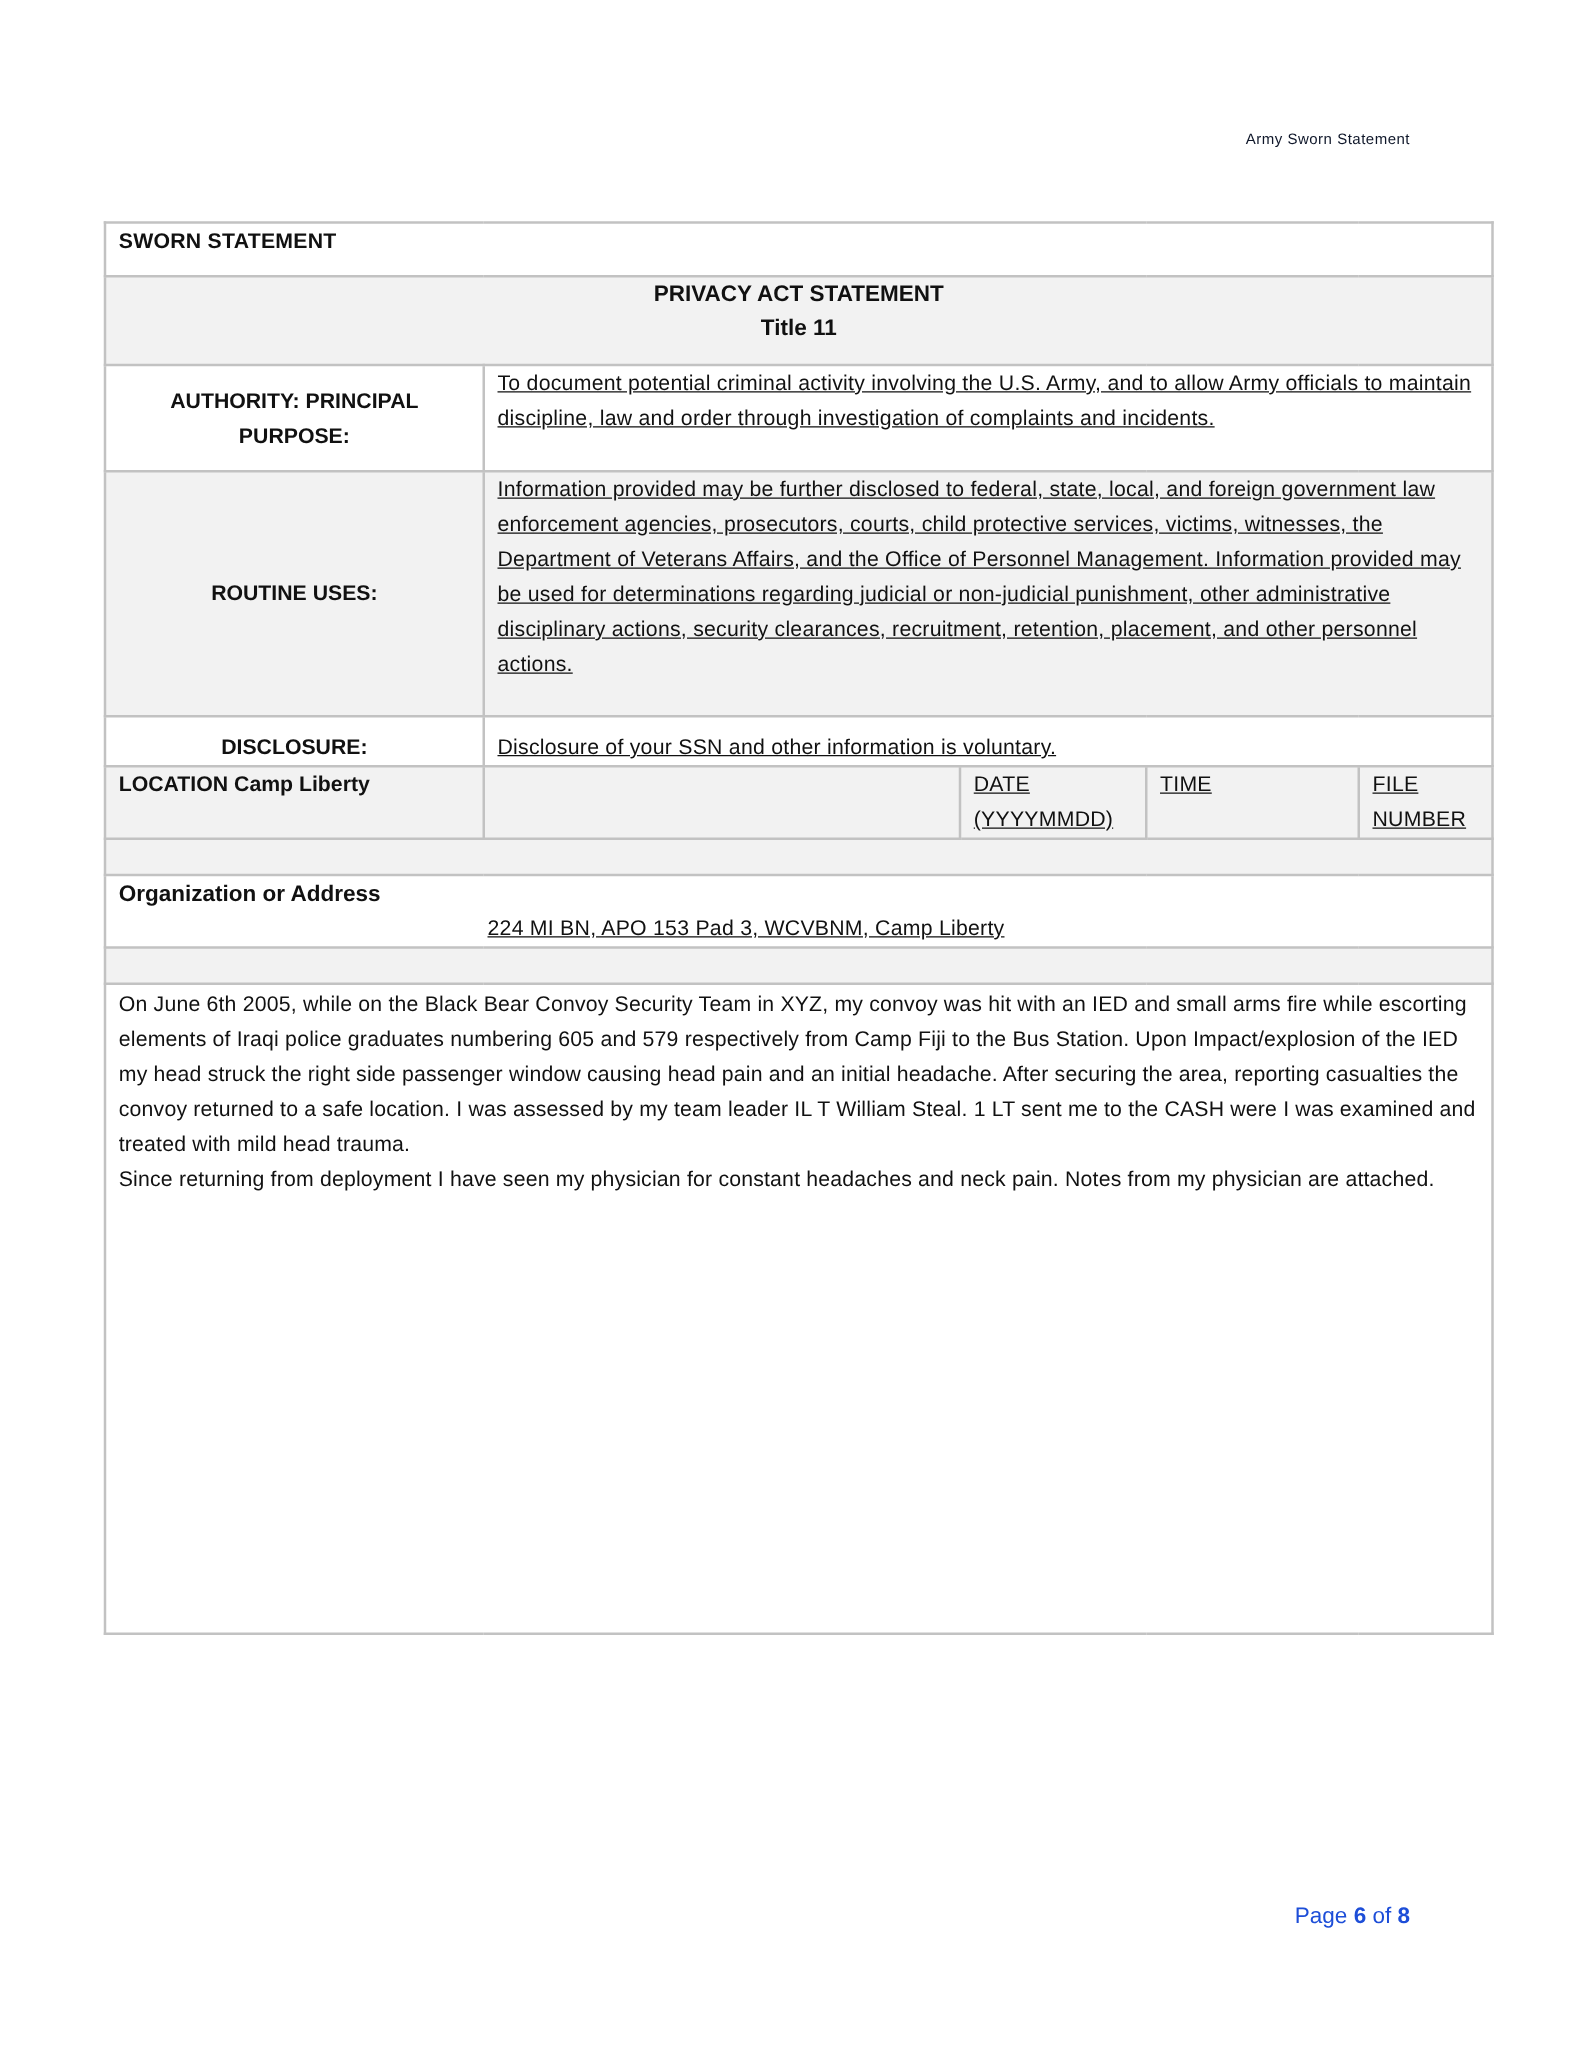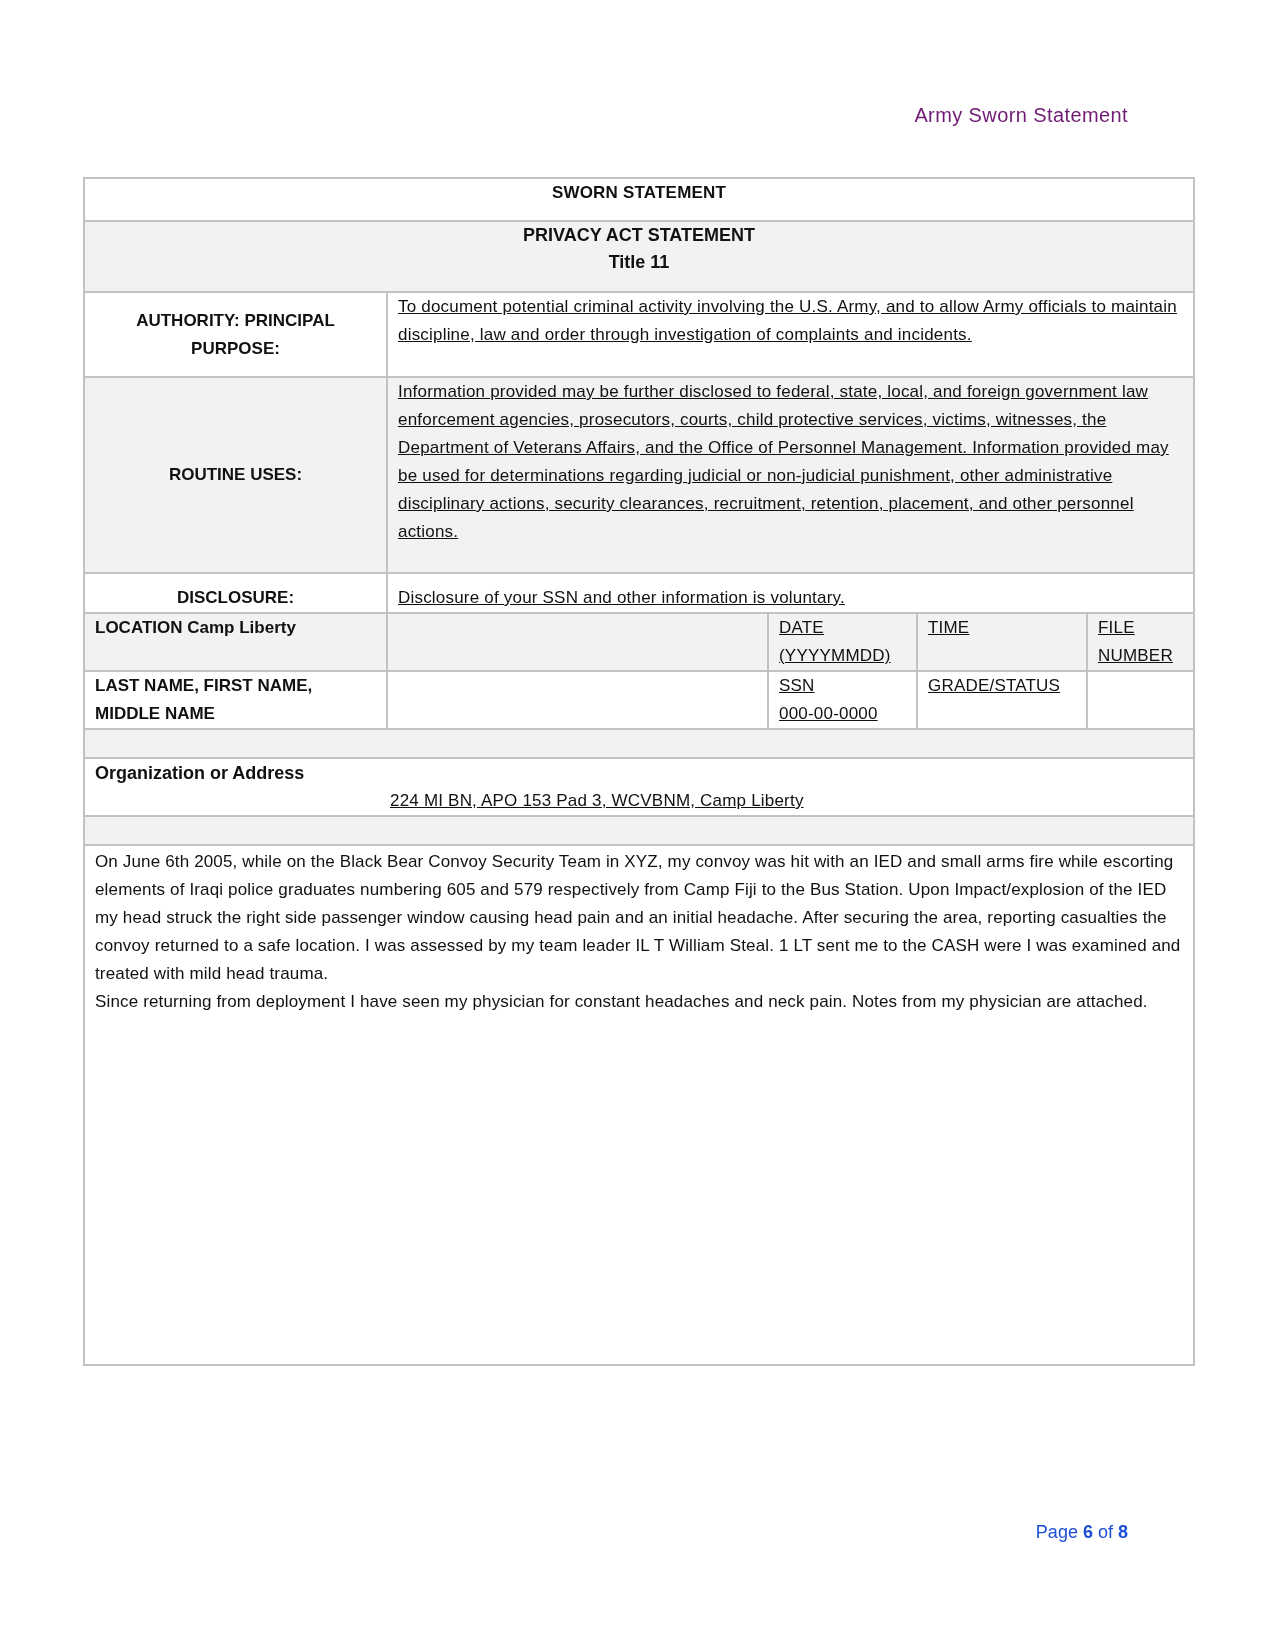--- a/index.html
+++ b/index.html
@@ -1,24 +1,24 @@
 <!DOCTYPE html>
 <html><head>
 <meta charset="utf-8">
 <style>
   html, body { margin: 0; padding: 0; background: #ffffff; }
   body { width: 1275px; height: 1650px; position: relative; overflow: hidden;
          font-family: "Liberation Sans", "DejaVu Sans", sans-serif; color: #111; }
-  .page-header { position: absolute; top: 104px; right: 147px; font-size: 20px; letter-spacing: 0.4px; color: #701a75; }
+  .page-header { position: absolute; top: 104px; right: 147px; font-size: 12px; letter-spacing: 0.4px; color: #0f172a; }
   .page-footer { position: absolute; top: 1522px; right: 147px; font-size: 18px; color: #1d4ed8; }
   .page-footer b { font-weight: bold; }
   table.form { position: absolute; left: 83px; top: 177px; width: 1110px; border-collapse: collapse; table-layout: fixed; }
   table.form td { border: 2px solid #c2c2c2; vertical-align: top; padding: 0 10px; font-size: 17px; line-height: 28px; }
   .shade { background: #f2f2f2; }
-  .title { text-align: center; font-weight: bold; font-size: 27px; line-height: 40px; letter-spacing: 0.2px; }
+  .title { text-align: left; font-weight: bold; font-size: 27px; line-height: 40px; letter-spacing: 0.2px; }
   .sub { text-align: center; font-weight: bold; font-size: 18px; line-height: 27px; }
   .lbl { font-weight: bold; font-size: 18px; }
   .lbl-c { font-weight: bold; font-size: 18px; text-align: center; vertical-align: middle !important; margin-left: 26px; }
   .lbl-b { font-weight: bold; font-size: 18px; text-align: center; vertical-align: bottom !important; }
   .txt { font-size: 17px; letter-spacing: 0.2px; text-decoration: underline; }
   .txt-b { vertical-align: bottom !important; }
   .addr { padding-left: 295px !important; display: block; }
   .narr { padding-top: 2px !important; }
   .narr p { margin: 0; font-size: 17px; line-height: 28px; letter-spacing: 0.15px; }
 </style>
@@ -57,30 +57,20 @@
     <td class="lbl-b">DISCLOSURE:</td>
     <td colspan="4" class="txt txt-b">Disclosure of your SSN and other information is voluntary.</td>
   </tr>
   <tr class="shade" style="height:57px">
     <td class="lbl">LOCATION Camp Liberty</td>
     <td></td>
     <td class="txt">DATE (YYYYMMDD)</td>
     <td class="txt">TIME</td>
     <td class="txt">FILE NUMBER</td>
   </tr>
-  <tr style="height:57px">
-    <td class="lbl">LAST NAME, FIRST NAME, MIDDLE NAME</td>
-    <td></td>
-    <td class="txt">
-      <div>SSN</div>
-      <div>000-00-0000</div>
-    </td>
-    <td class="txt">GRADE/STATUS</td>
-    <td></td>
-  </tr>
   <tr class="shade" style="height:29px">
     <td colspan="5"></td>
   </tr>
   <tr style="height:57px">
     <td colspan="5">
       <div class="lbl">Organization or Address</div>
       <div class="txt addr">224 MI BN, APO 153 Pad 3, WCVBNM, Camp Liberty</div>
     </td>
   </tr>
   <tr class="shade" style="height:29px">

